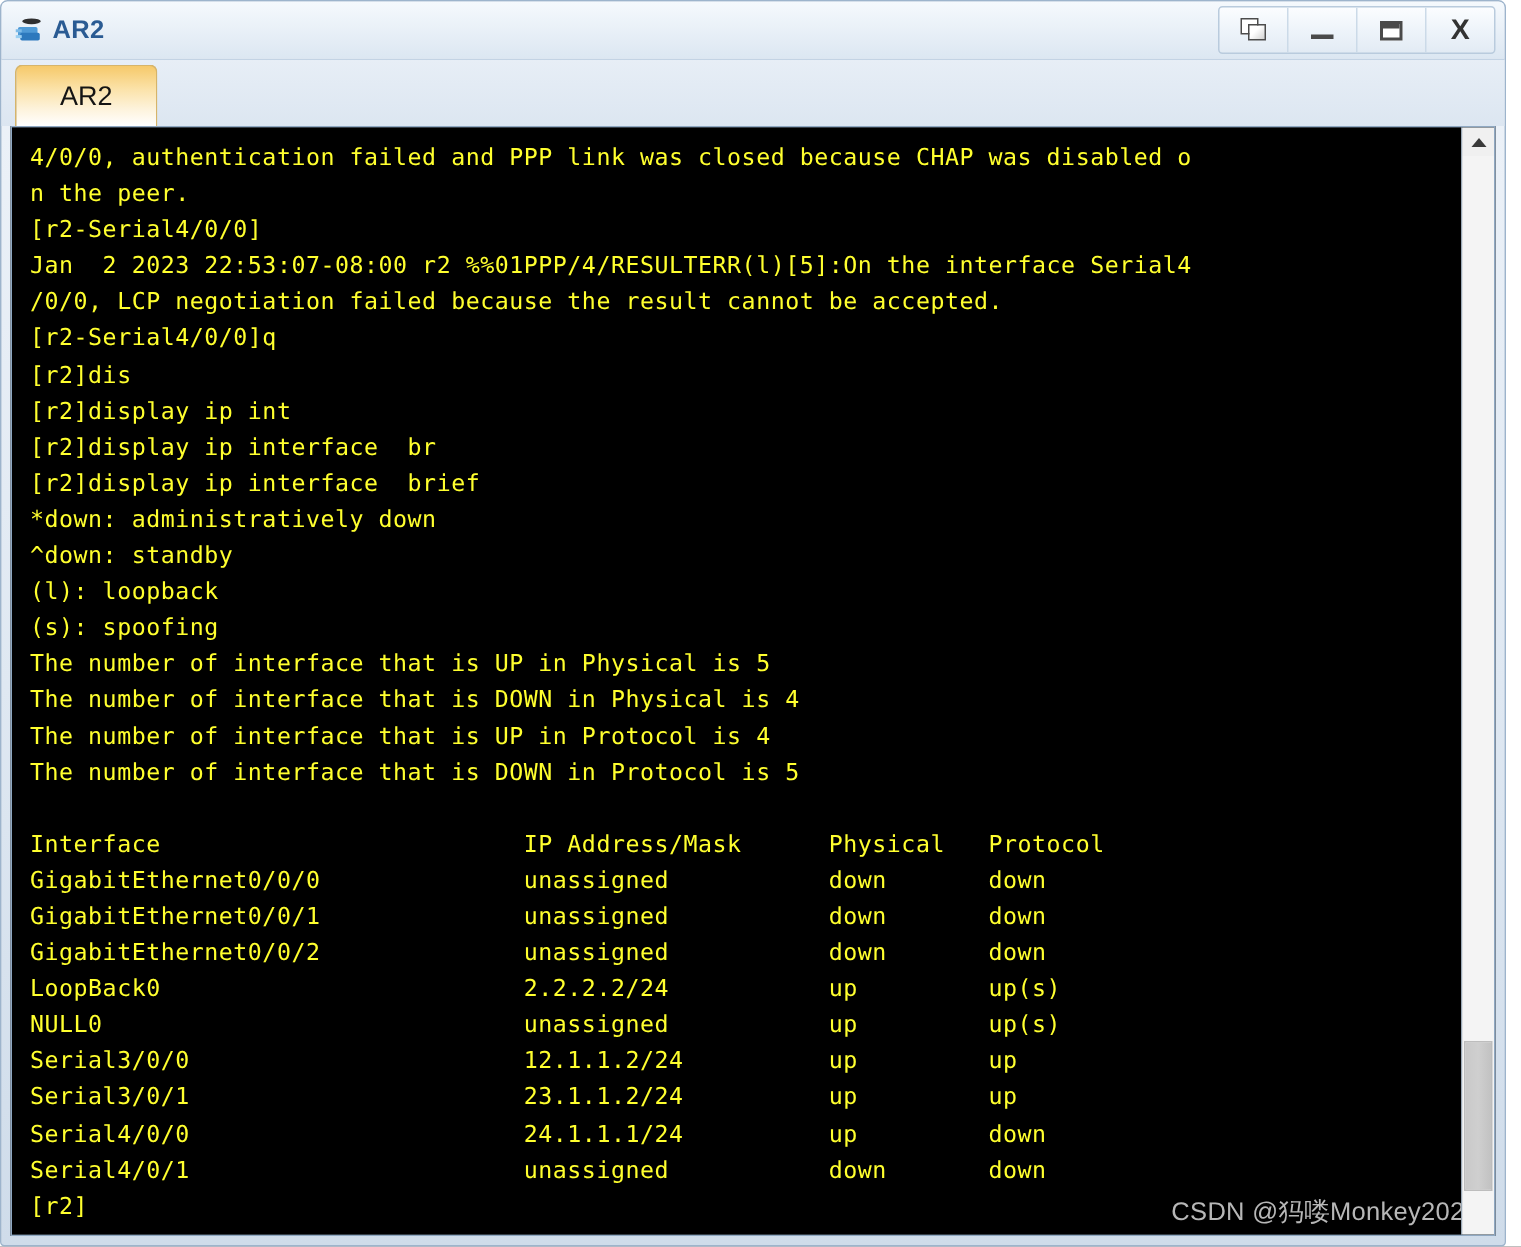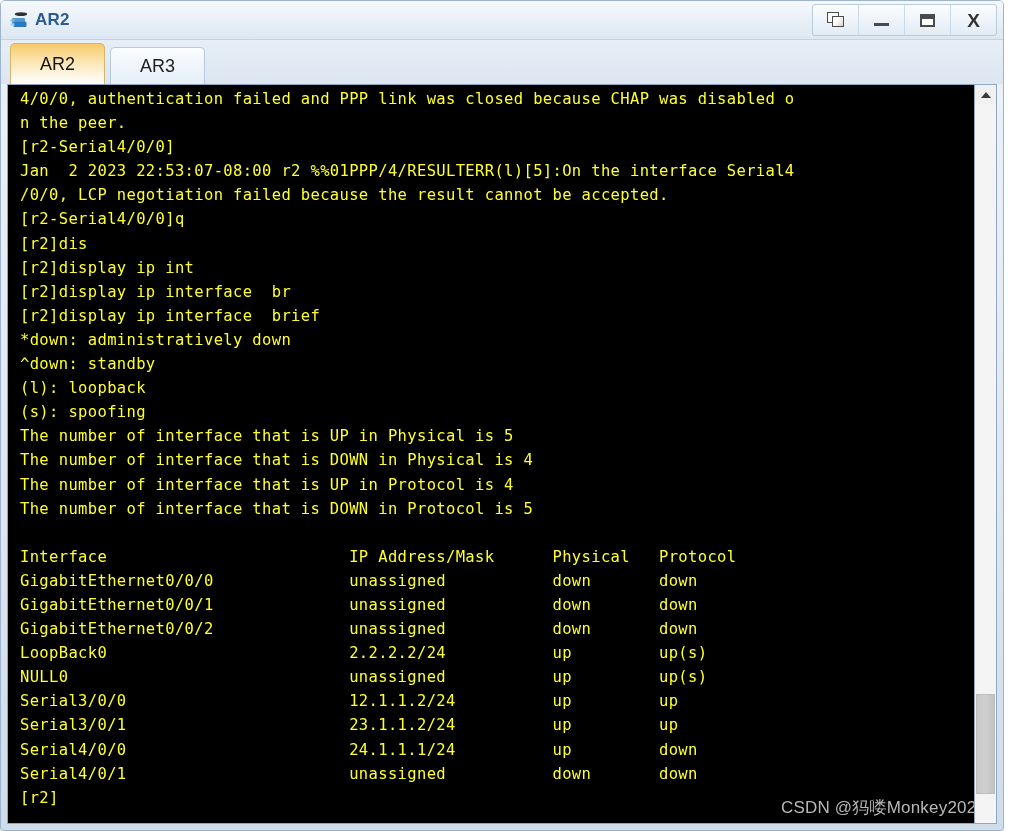--- a/index.html
+++ b/index.html
@@ -167,21 +167,21 @@
     display: flex;
     overflow: hidden;
   }
   .terminal {
     flex: 1 1 auto;
     background: #000000;
     color: #ffff2e;
     font-family: "DejaVu Sans Mono", "Liberation Mono", monospace;
     font-size: 15.5px;
     line-height: 24.1px;
-    padding: 2px 0 0 12px;
+    padding: 8px 0 0 12px;
     white-space: pre;
     overflow: hidden;
     position: relative;
     letter-spacing: 0.35px;
   }
   .term-line { height: 24.1px; }
 
   .watermark {
     position: absolute;
     right: 10px;
@@ -267,23 +267,20 @@
       <div class="tb-btn">
         <span class="ic-close">X</span>
       </div>
     </div>
   </div>
 
   <div class="tabstrip">
     <div class="tab active">
       <span>AR2</span>
     </div>
-    <div class="tab">
-      <span>AR3</span>
-    </div>
   </div>
 
   <div class="terminal-wrap">
     <div class="terminal" id="terminal"><div class="term-line">4/0/0, authentication failed and PPP link was closed because CHAP was disabled o</div><div class="term-line">n the peer.</div><div class="term-line">[r2-Serial4/0/0]</div><div class="term-line">Jan  2 2023 22:53:07-08:00 r2 %%01PPP/4/RESULTERR(l)[5]:On the interface Serial4</div><div class="term-line">/0/0, LCP negotiation failed because the result cannot be accepted.</div><div class="term-line">[r2-Serial4/0/0]q</div><div class="term-line">[r2]dis</div><div class="term-line">[r2]display ip int</div><div class="term-line">[r2]display ip interface  br</div><div class="term-line">[r2]display ip interface  brief</div><div class="term-line">*down: administratively down</div><div class="term-line">^down: standby</div><div class="term-line">(l): loopback</div><div class="term-line">(s): spoofing</div><div class="term-line">The number of interface that is UP in Physical is 5</div><div class="term-line">The number of interface that is DOWN in Physical is 4</div><div class="term-line">The number of interface that is UP in Protocol is 4</div><div class="term-line">The number of interface that is DOWN in Protocol is 5</div><div class="term-line">&nbsp;</div><div class="term-line">Interface                         IP Address/Mask      Physical   Protocol</div><div class="term-line">GigabitEthernet0/0/0              unassigned           down       down</div><div class="term-line">GigabitEthernet0/0/1              unassigned           down       down</div><div class="term-line">GigabitEthernet0/0/2              unassigned           down       down</div><div class="term-line">LoopBack0                         2.2.2.2/24           up         up(s)</div><div class="term-line">NULL0                             unassigned           up         up(s)</div><div class="term-line">Serial3/0/0                       12.1.1.2/24          up         up</div><div class="term-line">Serial3/0/1                       23.1.1.2/24          up         up</div><div class="term-line">Serial4/0/0                       24.1.1.1/24          up         down</div><div class="term-line">Serial4/0/1                       unassigned           down       down</div><div class="term-line">[r2]</div></div>
 
     <div class="watermark">CSDN @犸喽Monkey2022</div>
 
     <div class="scrollbar">
       <div class="sb-arrow">
         <span class="chev"></span>

